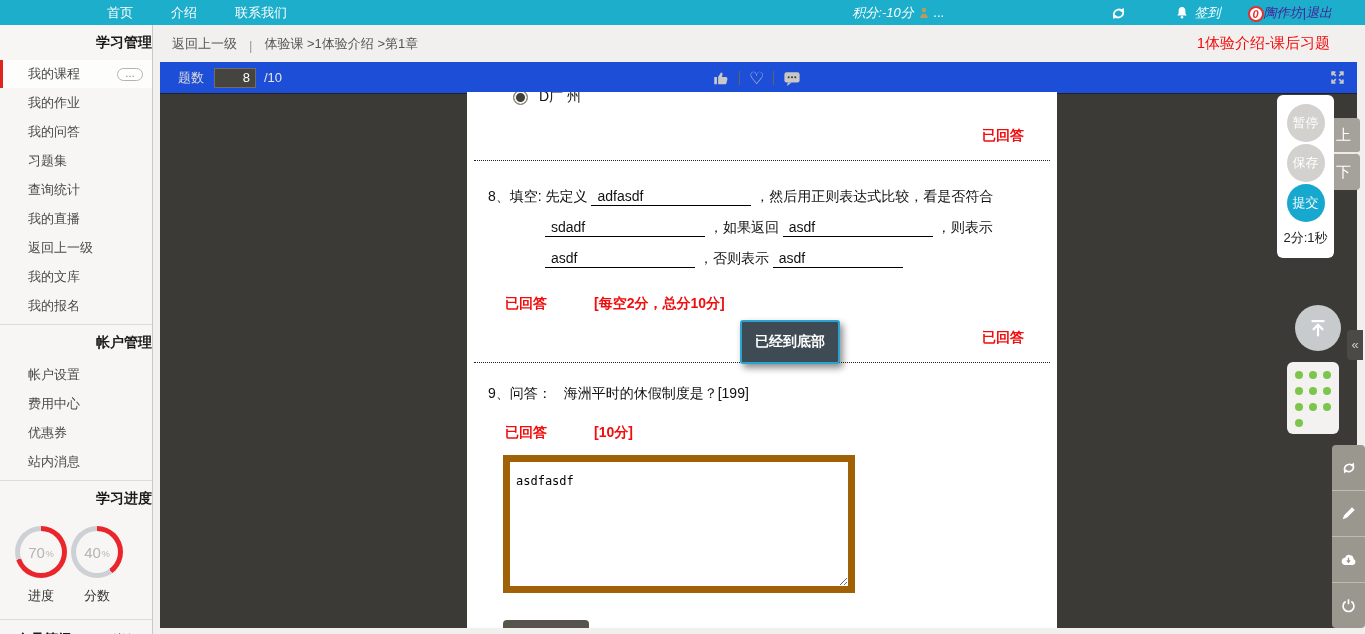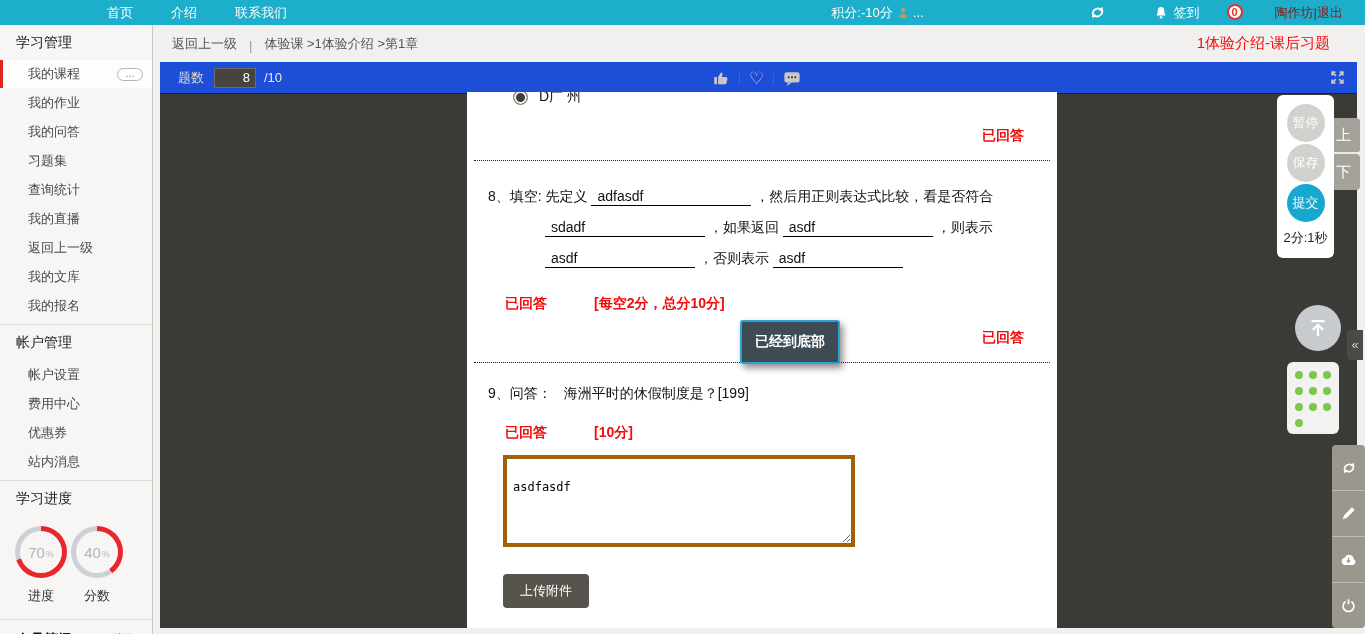--- a/index.html
+++ b/index.html
@@ -5,34 +5,34 @@
   * { margin:0; padding:0; box-sizing:border-box; }
   html,body { width:1365px; height:634px; overflow:hidden; background:#f1f0ee;
               font-family:"Liberation Sans", sans-serif; }
   .screen { position:relative; width:1365px; height:634px; background:#f1f0ee; }
 
   
   .topbar { position:absolute; left:0; top:0; width:100%; height:25px; background:#1caecb;
             display:flex; align-items:center; color:#fff; font-size:13px; }
   .topbar .nav { display:flex; margin-left:88px; gap:0; }
   .topbar .nav a { color:#fff; text-decoration:none; padding:0 19px; line-height:25px; cursor:pointer; }
-  .topbar .rightside { margin-left:auto; display:flex; align-items:flex-start; padding-right:22px; }
+  .topbar .rightside { margin-left:auto; display:flex; align-items:flex-end; padding-right:33px;font-style:italic; }
   .points-group { display:flex; align-items:center; gap:5px; }
   .tb-icon { display:inline-flex; align-items:center; justify-content:center; }
   .tb-refresh { margin-left:165px; cursor:pointer; }
   .checkin { display:flex; align-items:center; gap:6px; margin-left:48px; cursor:pointer; }
   .badge { margin-left:27px; width:16px; height:16px; border-radius:50%; background:#fff;
            border:2px solid #e53030; color:#e53030; font-size:11px; font-weight:bold;
            display:flex; align-items:center; justify-content:center; cursor:pointer; }
-  .userlink { margin-left:32px; color:#7f1d1d; text-decoration:none; cursor:pointer; }
+  .userlink { color:#4c1d95; text-decoration:none; cursor:pointer; }
 
   
   .sidebar { position:absolute; left:0; top:25px; width:153px; height:609px;
              background:#f7f6f4; border-right:1px solid #c9c7c4; font-size:13px; color:#444; }
-  .side-header { font-size:14px; font-weight:normal; color:#1a1a1a; padding:9px 0 8px 16px; }
+  .side-header { font-size:14px; font-weight:bold; color:#1a1a1a; padding:9px 0 8px 16px;text-align:right; }
   .side-header.bordered { border-top:1px solid #dedcd9; margin-top:4px; }
   .side-item { display:block; height:29px; line-height:29px; padding-left:28px; color:#4a4a4a;
                text-decoration:none; cursor:pointer; position:relative; }
   .side-item.active { background:#fdfdfc; border-left:3px solid #e0261c; padding-left:25px;
                       height:28px; line-height:28px; }
   .more-pill { position:absolute; right:9px; top:8px; width:26px; height:13px; border:1px solid #b5b3b0;
                border-radius:7px; background:#fff; color:#777; font-size:10px; line-height:10px;
                text-align:center; cursor:pointer; }
   .rings-row { display:flex; padding:10px 0 0 13px; }
   .ring-wrap { width:56px; display:flex; flex-direction:column; align-items:center; }
@@ -82,22 +82,22 @@
   .q8 { margin:20px 0 0 21px; line-height:31px; }
   .q8 .indent { padding-left:57px; }
   .blank { display:inline-block; border-bottom:1px solid #000; padding:0 4px 0 6px; line-height:17px; }
   .w160 { min-width:160px; } .w150 { min-width:150px; } .w130 { min-width:130px; }
   .score-row { margin:21px 0 0 38px; display:flex; gap:47px; color:#f10d0d; font-weight:bold; }
   .toast { position:absolute; left:273px; top:228px; background:#3e4b54; border:2px solid #2aa2d2;
            border-radius:3px; color:#fff; font-weight:bold; font-size:14px; padding:11px 13px;
            box-shadow:3px 4px 7px rgba(0,0,0,.45); white-space:nowrap; }
   .q9-line { margin:22px 0 0 21px; }
   .q9-line .qtext { margin-left:8px; }
-  .answer-box { display:block; margin:13px 0 0 36px; width:352px; height:92px; border:4px solid #a16207;
-                padding:21px 6px; font-family:"DejaVu Sans Mono", monospace; font-size:12px; resize:both; }
+  .answer-box { display:block; margin:13px 0 0 36px; width:352px; height:138px; border:7px solid #a16207;
+                padding:12px 6px; font-family:"DejaVu Sans Mono", monospace; font-size:12px; resize:both; }
   .upload-btn { display:inline-block; margin:27px 0 0 36px; background:#56544d; color:#fff; border:none;
                 border-radius:4px; padding:8px 17px; font-size:13px; cursor:pointer;
                 font-family:"Liberation Sans", sans-serif; }
 
   
   .submit-panel { position:absolute; left:1124px; top:70px; width:57px; height:163px; background:#fff;
                   border-radius:6px; display:flex; flex-direction:column; align-items:center;
                   padding-top:9px; z-index:5; }
   .circle-btn { width:38px; height:38px; border-radius:50%; border:none; color:#fff; font-size:13px;
                 cursor:pointer; margin-bottom:2px; font-family:"Liberation Sans", sans-serif; }

